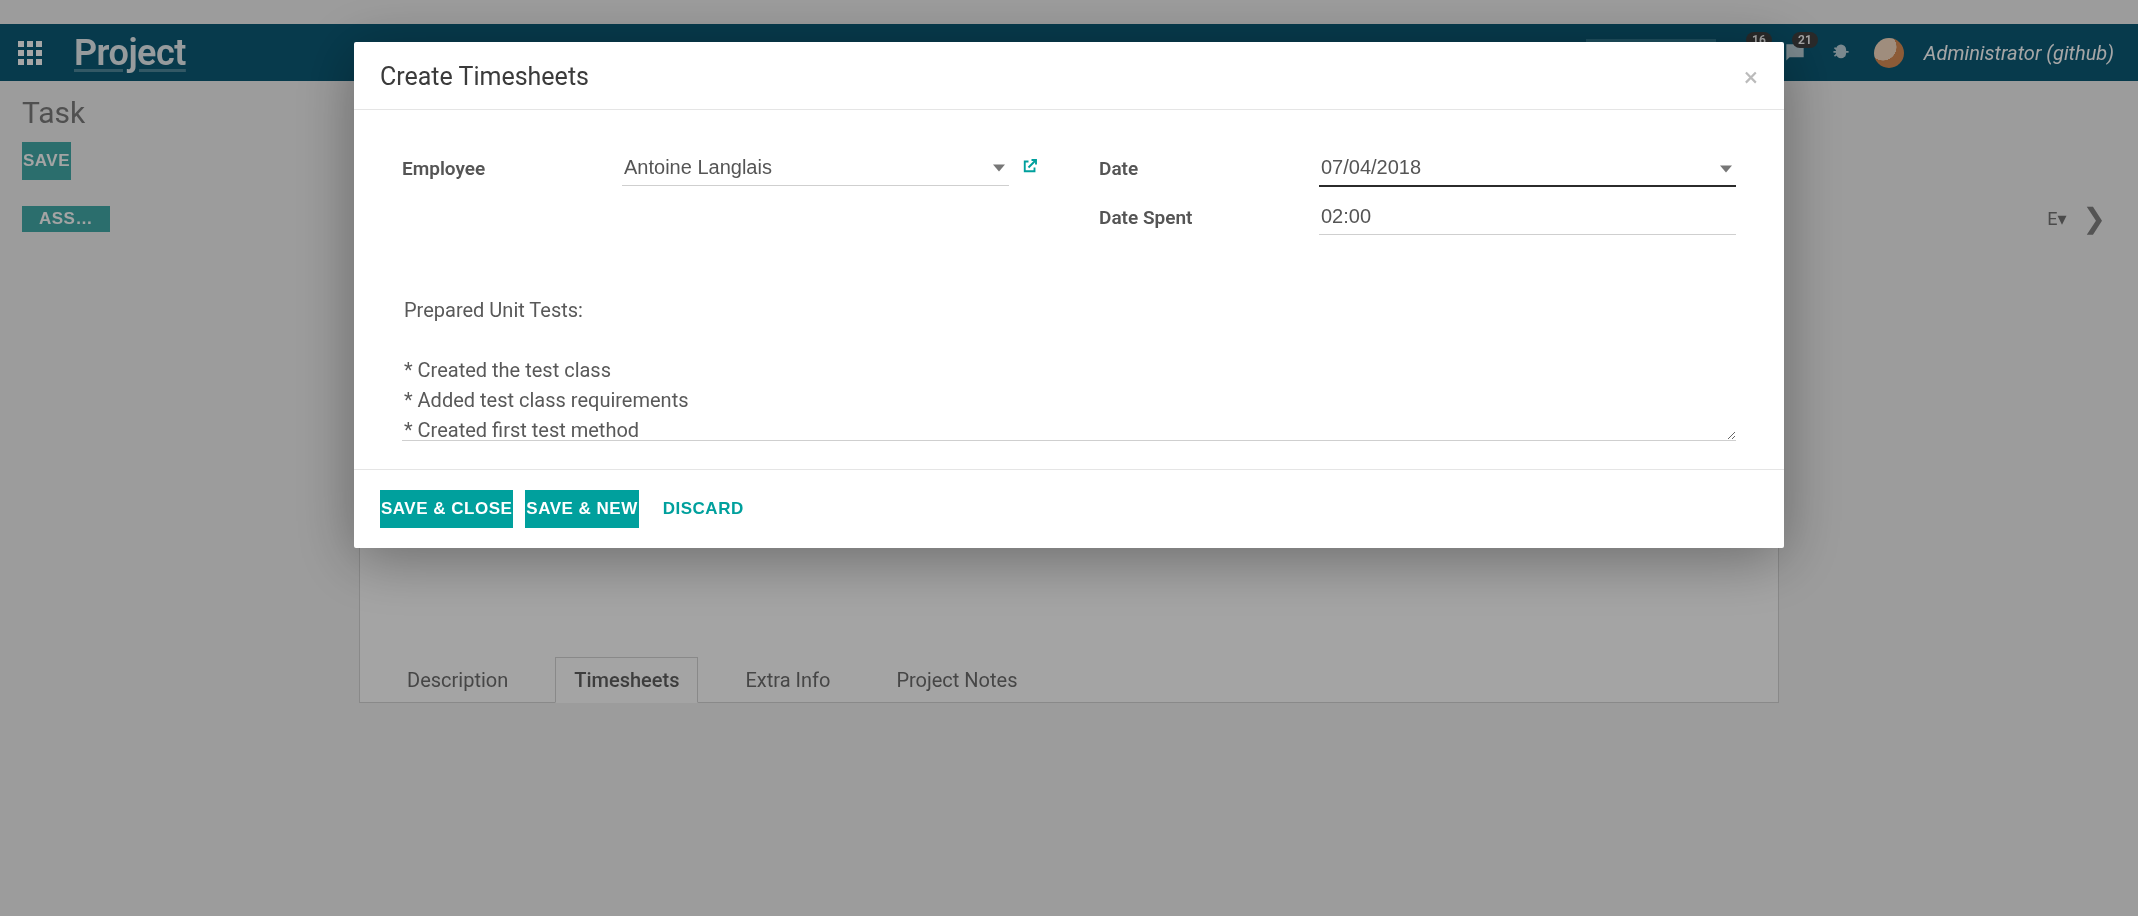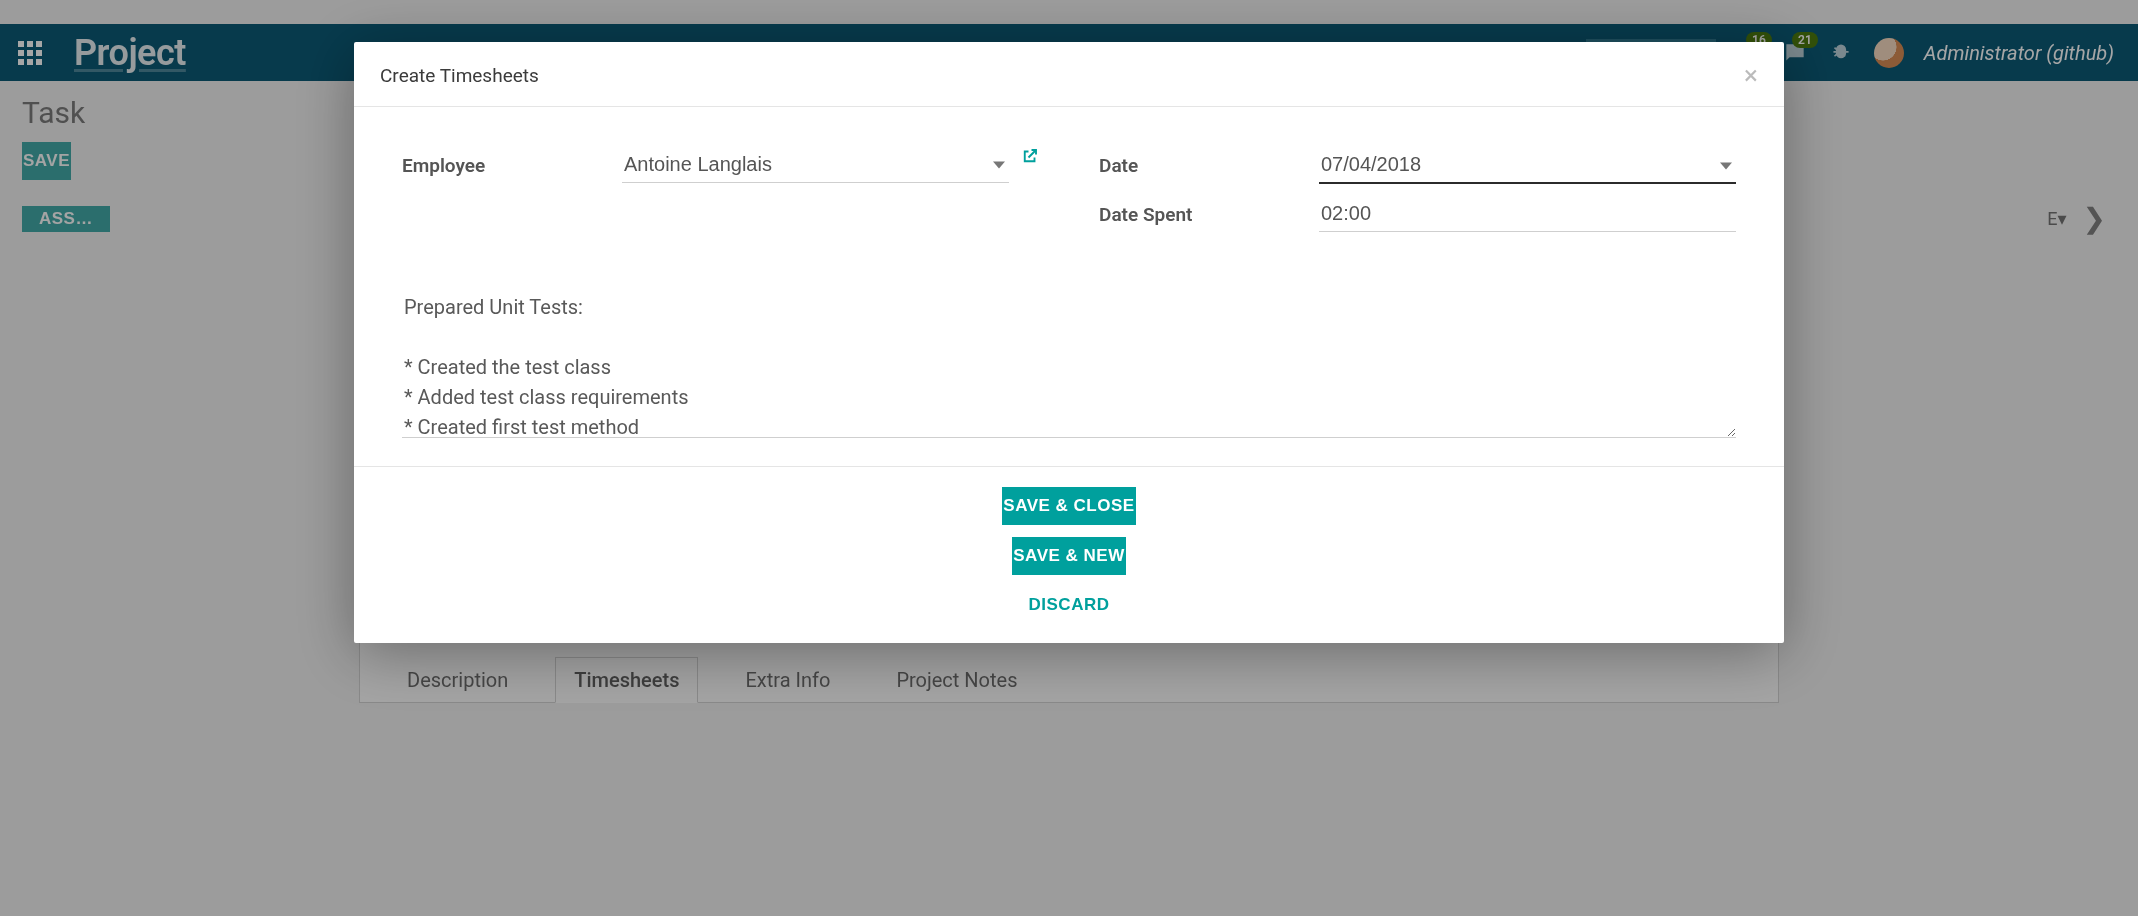--- a/index.html
+++ b/index.html
@@ -69,21 +69,21 @@
       position: relative;
       display: flex;
       align-items: center;
       cursor: pointer;
     }
     .badge-icon svg { width: 26px; height: 26px; }
     .badge {
       position: absolute;
       top: -8px;
       right: -10px;
-      background: #4d7c0f;
+      background: #404040;
       color: #fff;
       font-size: 12px;
       font-weight: 600;
       border-radius: 9px;
       padding: 1px 6px;
       line-height: 1.2;
     }
     .avatar {
       width: 30px;
       height: 30px;
@@ -179,21 +179,21 @@
       flex-direction: column;
     }
     .modal-header {
       display: flex;
       align-items: center;
       justify-content: space-between;
       padding: 20px 26px 18px;
       border-bottom: 1px solid #e5e5e5;
     }
     .modal-title {
-      font-size: 19px;
+      font-size: 25px;
       color: #3b3b3b;
       font-weight: 400;
     }
     .modal-close {
       font-size: 26px;
       color: #bbb;
       cursor: pointer;
       line-height: 1;
     }
     .modal-body {
@@ -211,21 +211,21 @@
       gap: 10px;
       margin-bottom: 12px;
     }
     .field-label {
       font-size: 19px;
       font-weight: 600;
       color: #555;
     }
     .field-input-wrap {
       display: flex;
-      align-items: flex-start;
+      align-items: center;
       gap: 12px;
     }
     .field-input, .field-text {
       flex: 1;
       border: none;
       border-bottom: 1px solid #cfcfcf;
       font-size: 20px;
       color: #555;
       padding: 6px 24px 6px 2px;
       background: transparent;
@@ -264,22 +264,20 @@
       min-height: 150px;
       font-family: inherit;
       white-space: pre-wrap;
     }
 
     .modal-footer {
       border-top: 1px solid #e5e5e5;
       padding: 20px 26px;
       display: flex;
       gap: 12px;
-      align-items: center;
-      flex-direction: column;
     }
     .btn-link { background: transparent; color: #00a09d; border: none; font-weight: 600; font-size: 17px; cursor: pointer; padding: 8px 12px; letter-spacing: 0.5px; }
   </style>
 </head>
 <body>
 
 <div class="topbar">
   <div class="apps-icon">
     <span></span>
       <span></span>

